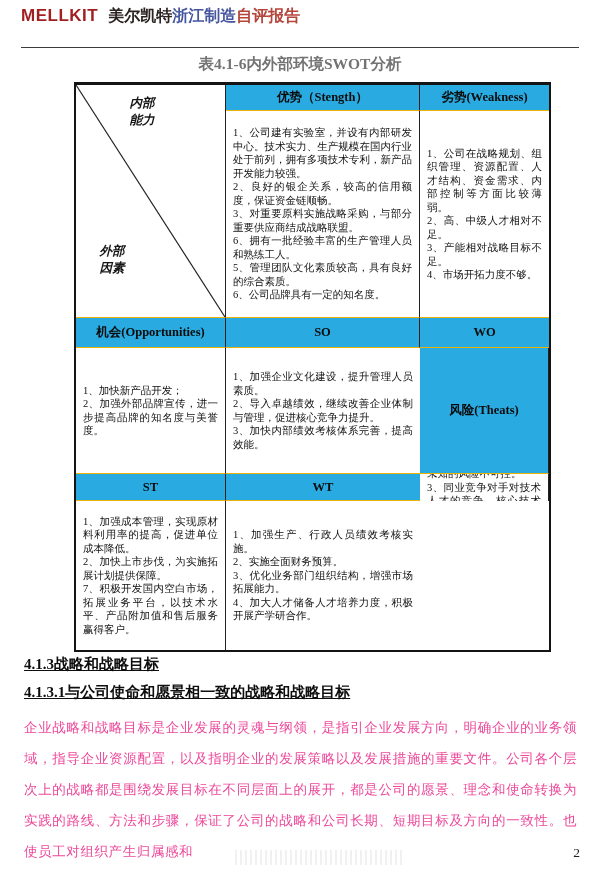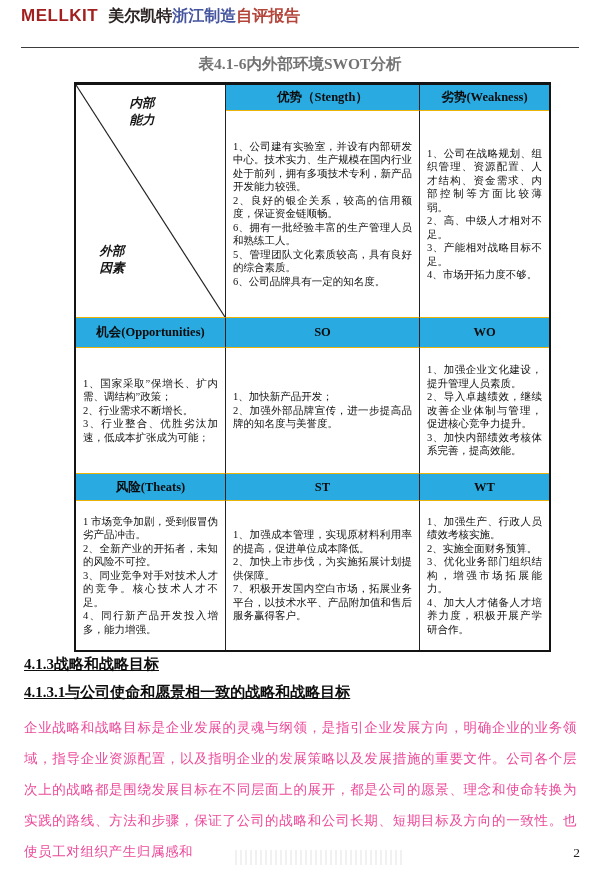--- a/index.html
+++ b/index.html
@@ -93,40 +93,36 @@
       <div class="corner-label corner-bottom">外部
 因素</div>
     </div>
 
     <div class="cell head">优势（Stength）</div>
     <div class="cell head last-col">劣势(Weakness)</div>
 
     <div class="cell body">
       <div class="item">1、公司建有实验室，并设有内部研发中心。技术实力、生产规模在国内行业处于前列，拥有多项技术专利，新产品开发能力较强。</div>
       <div class="item">2、良好的银企关系，较高的信用额度，保证资金链顺畅。</div>
+      <div class="item">3、对重要原料实施战略采购，与部分重要供应商结成战略联盟。</div>
       <div class="item">6、拥有一批经验丰富的生产管理人员和熟练工人。</div>
       <div class="item">5、管理团队文化素质较高，具有良好的综合素质。</div>
       <div class="item">6、公司品牌具有一定的知名度。</div>
     </div>
     <div class="cell body last-col">
       <div class="item">1、公司在战略规划、组织管理、资源配置、人才结构、资金需求、内部控制等方面比较薄弱。</div>
       <div class="item">2、高、中级人才相对不足。</div>
       <div class="item">3、产能相对战略目标不足。</div>
       <div class="item">4、市场开拓力度不够。</div>
     </div>
 
     <div class="cell head">机会(Opportunities)</div>
     <div class="cell head">SO</div>
     <div class="cell head last-col">WO</div>
 
-    <div class="cell body">
-      <div class="item">1、国家采取”保增长、扩内需、调结构”政策；</div>
-      <div class="item">2、行业需求不断增长。</div>
-      <div class="item">3、行业整合、优胜劣汰加速，低成本扩张成为可能；</div>
-    </div>
     <div class="cell body">
       <div class="item">1、加快新产品开发；</div>
       <div class="item">2、加强外部品牌宣传，进一步提高品牌的知名度与美誉度。</div>
     </div>
     <div class="cell body last-col">
       <div class="item">1、加强企业文化建设，提升管理人员素质。</div>
       <div class="item">2、导入卓越绩效，继续改善企业体制与管理，促进核心竞争力提升。</div>
       <div class="item">3、加快内部绩效考核体系完善，提高效能。</div>
     </div>
 

